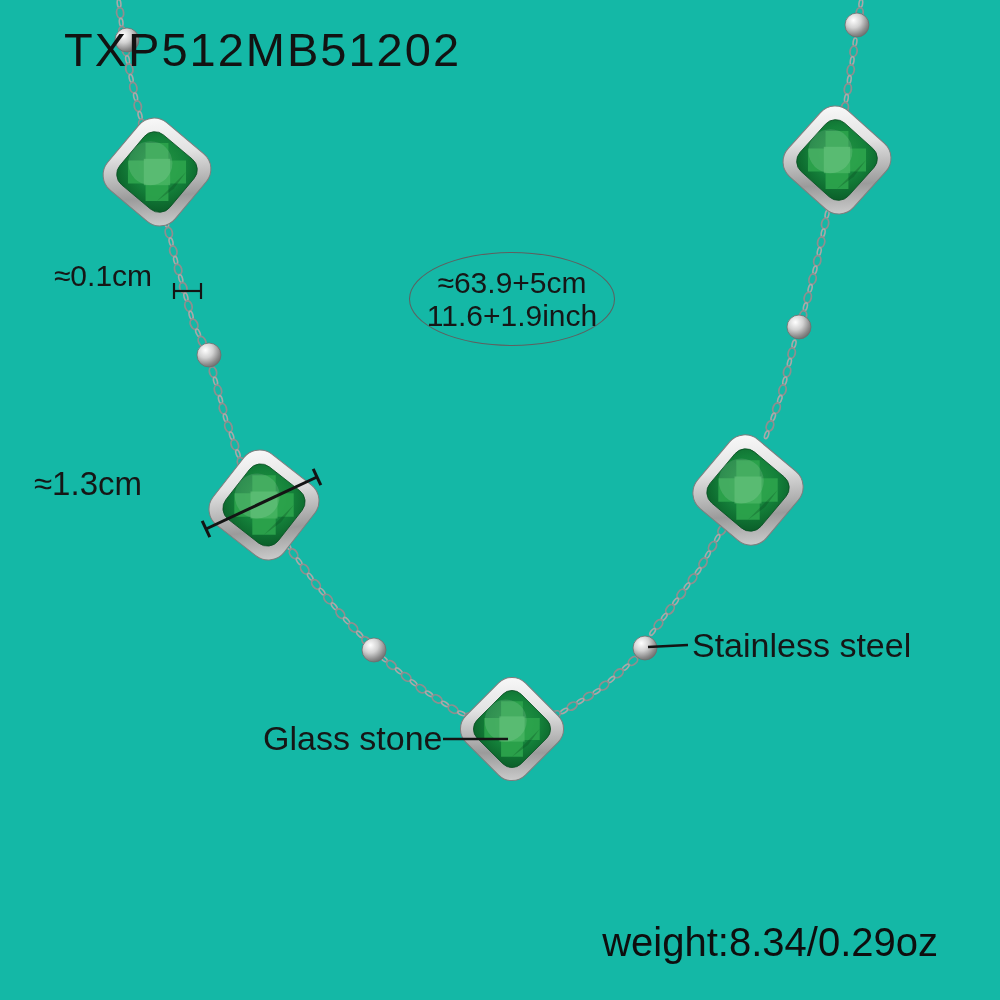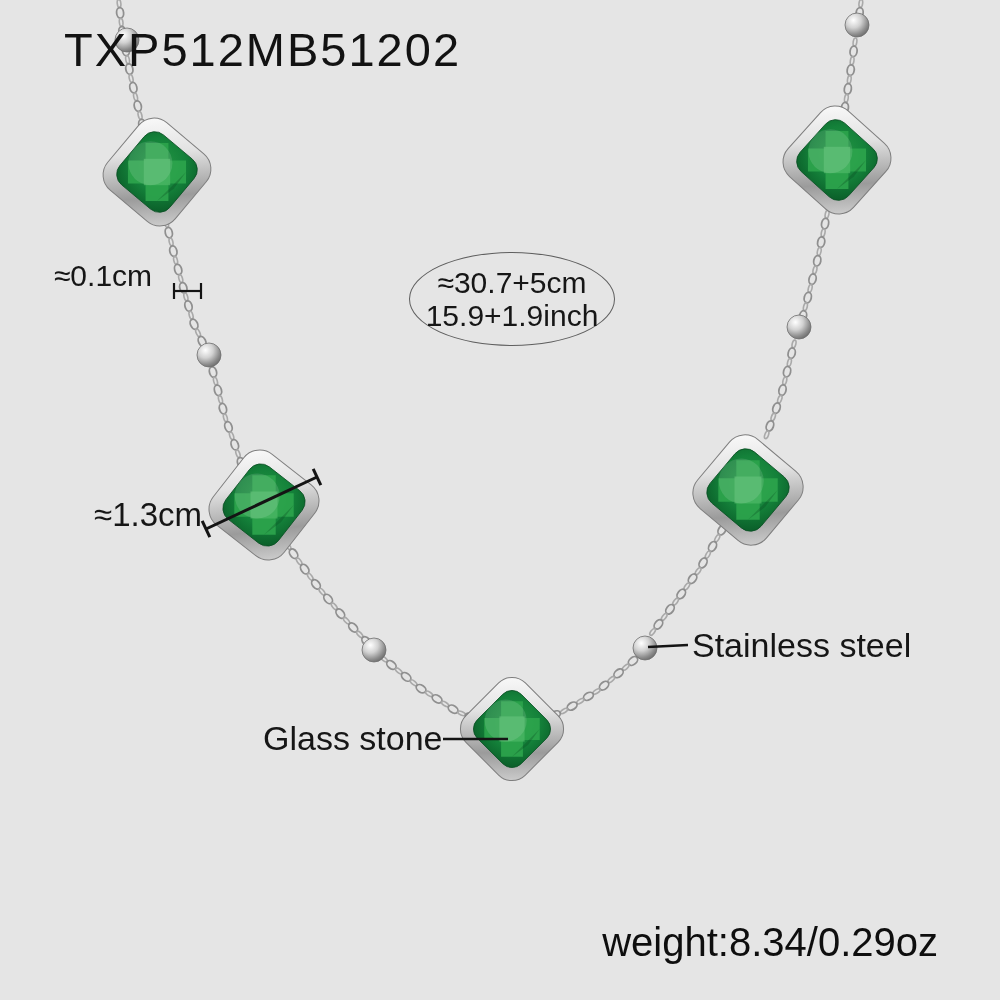--- a/index.html
+++ b/index.html
@@ -1,29 +1,29 @@
 <!DOCTYPE html>
 <html><head>
 <meta charset="utf-8">
 <style>
   html,body{margin:0;padding:0;background:#fff;}
   .canvas{
-    position:relative;width:1000px;height:1000px;background:#e5e5e5;overflow:hidden;
+    position:relative;width:1000px;height:1000px;background:#14b8a6;overflow:hidden;
     font-family:"Liberation Sans","DejaVu Sans",sans-serif;color:#161616;
   }
   svg.necklace{position:absolute;left:0;top:0;z-index:1;}
   .txt{position:absolute;z-index:2;white-space:nowrap;}
   .model-title{left:64px;top:22px;font-size:47px;letter-spacing:2px;color:#121212;}
   .chain-width{left:28px;top:258px;width:150px;text-align:center;font-size:30px;line-height:36px;}
   .length-oval{
     left:409px;top:252px;width:206px;height:94px;border:1.6px solid #5f5f5f;border-radius:50%;
     display:flex;flex-direction:column;align-items:center;justify-content:center;
     font-size:30px;line-height:33px;box-sizing:border-box;background:transparent;
   }
-  .stone-size{left:34px;top:497px;width:168px;text-align:right;font-size:33px;line-height:35px;}
+  .stone-size{left:34px;top:466px;width:168px;text-align:left;font-size:33px;line-height:35px;}
   .material-label{left:692px;top:626px;font-size:34px;}
   .stone-label{left:263px;top:719px;font-size:34px;}
   .weight-label{right:62px;top:920px;font-size:40px;color:#0e0e0e;}
 </style>
 </head>
 <body>
 
 <div class="canvas">
 
   <svg class="necklace" id="necklace" width="1000" height="1000" viewBox="0 0 1000 1000">
@@ -261,22 +261,22 @@
       </g>
     </svg>
 
   <div class="txt model-title">TXP512MB51202</div>
 
   <div class="txt chain-width">
     <div>≈0.1cm</div>
   </div>
 
   <div class="txt length-oval">
-    <div>≈30.7+5cm</div>
-    <div>15.9+1.9inch</div>
+    <div>≈63.9+5cm</div>
+    <div>11.6+1.9inch</div>
   </div>
 
   <div class="txt stone-size">
     <div>≈1.3cm</div>
   </div>
 
   <div class="txt material-label">Stainless steel</div>
 
   <div class="txt stone-label">Glass stone</div>
 

